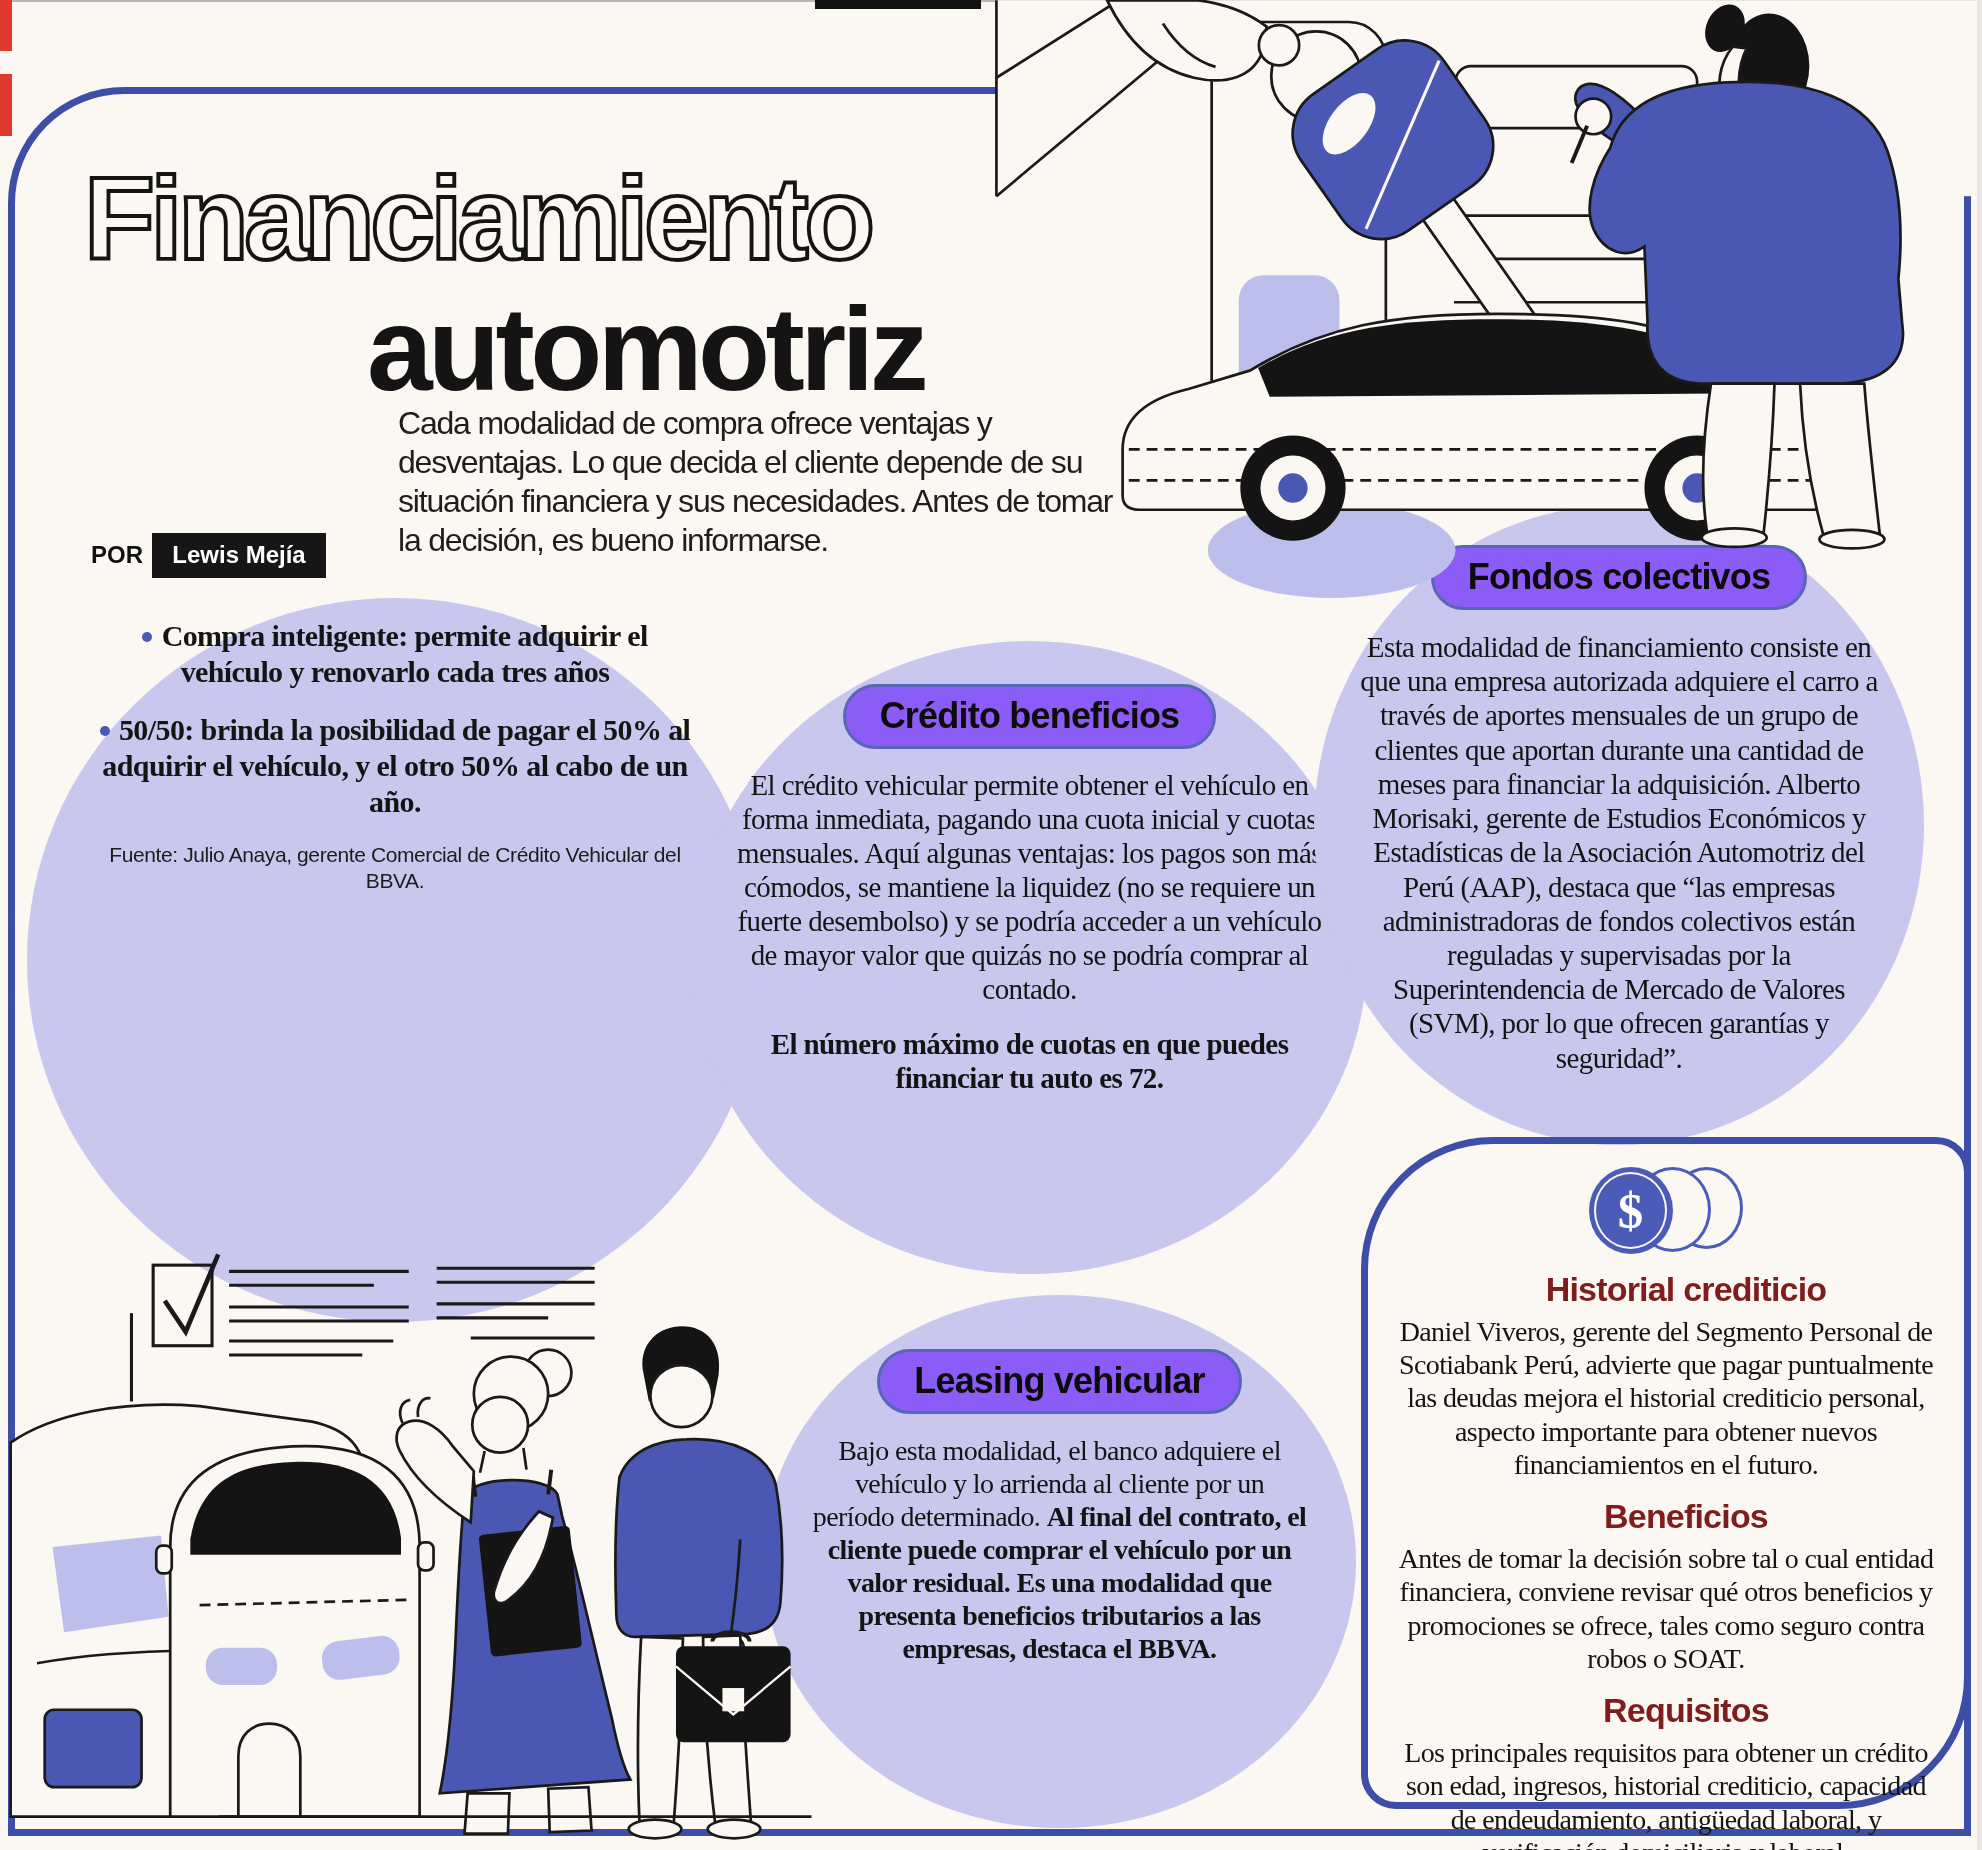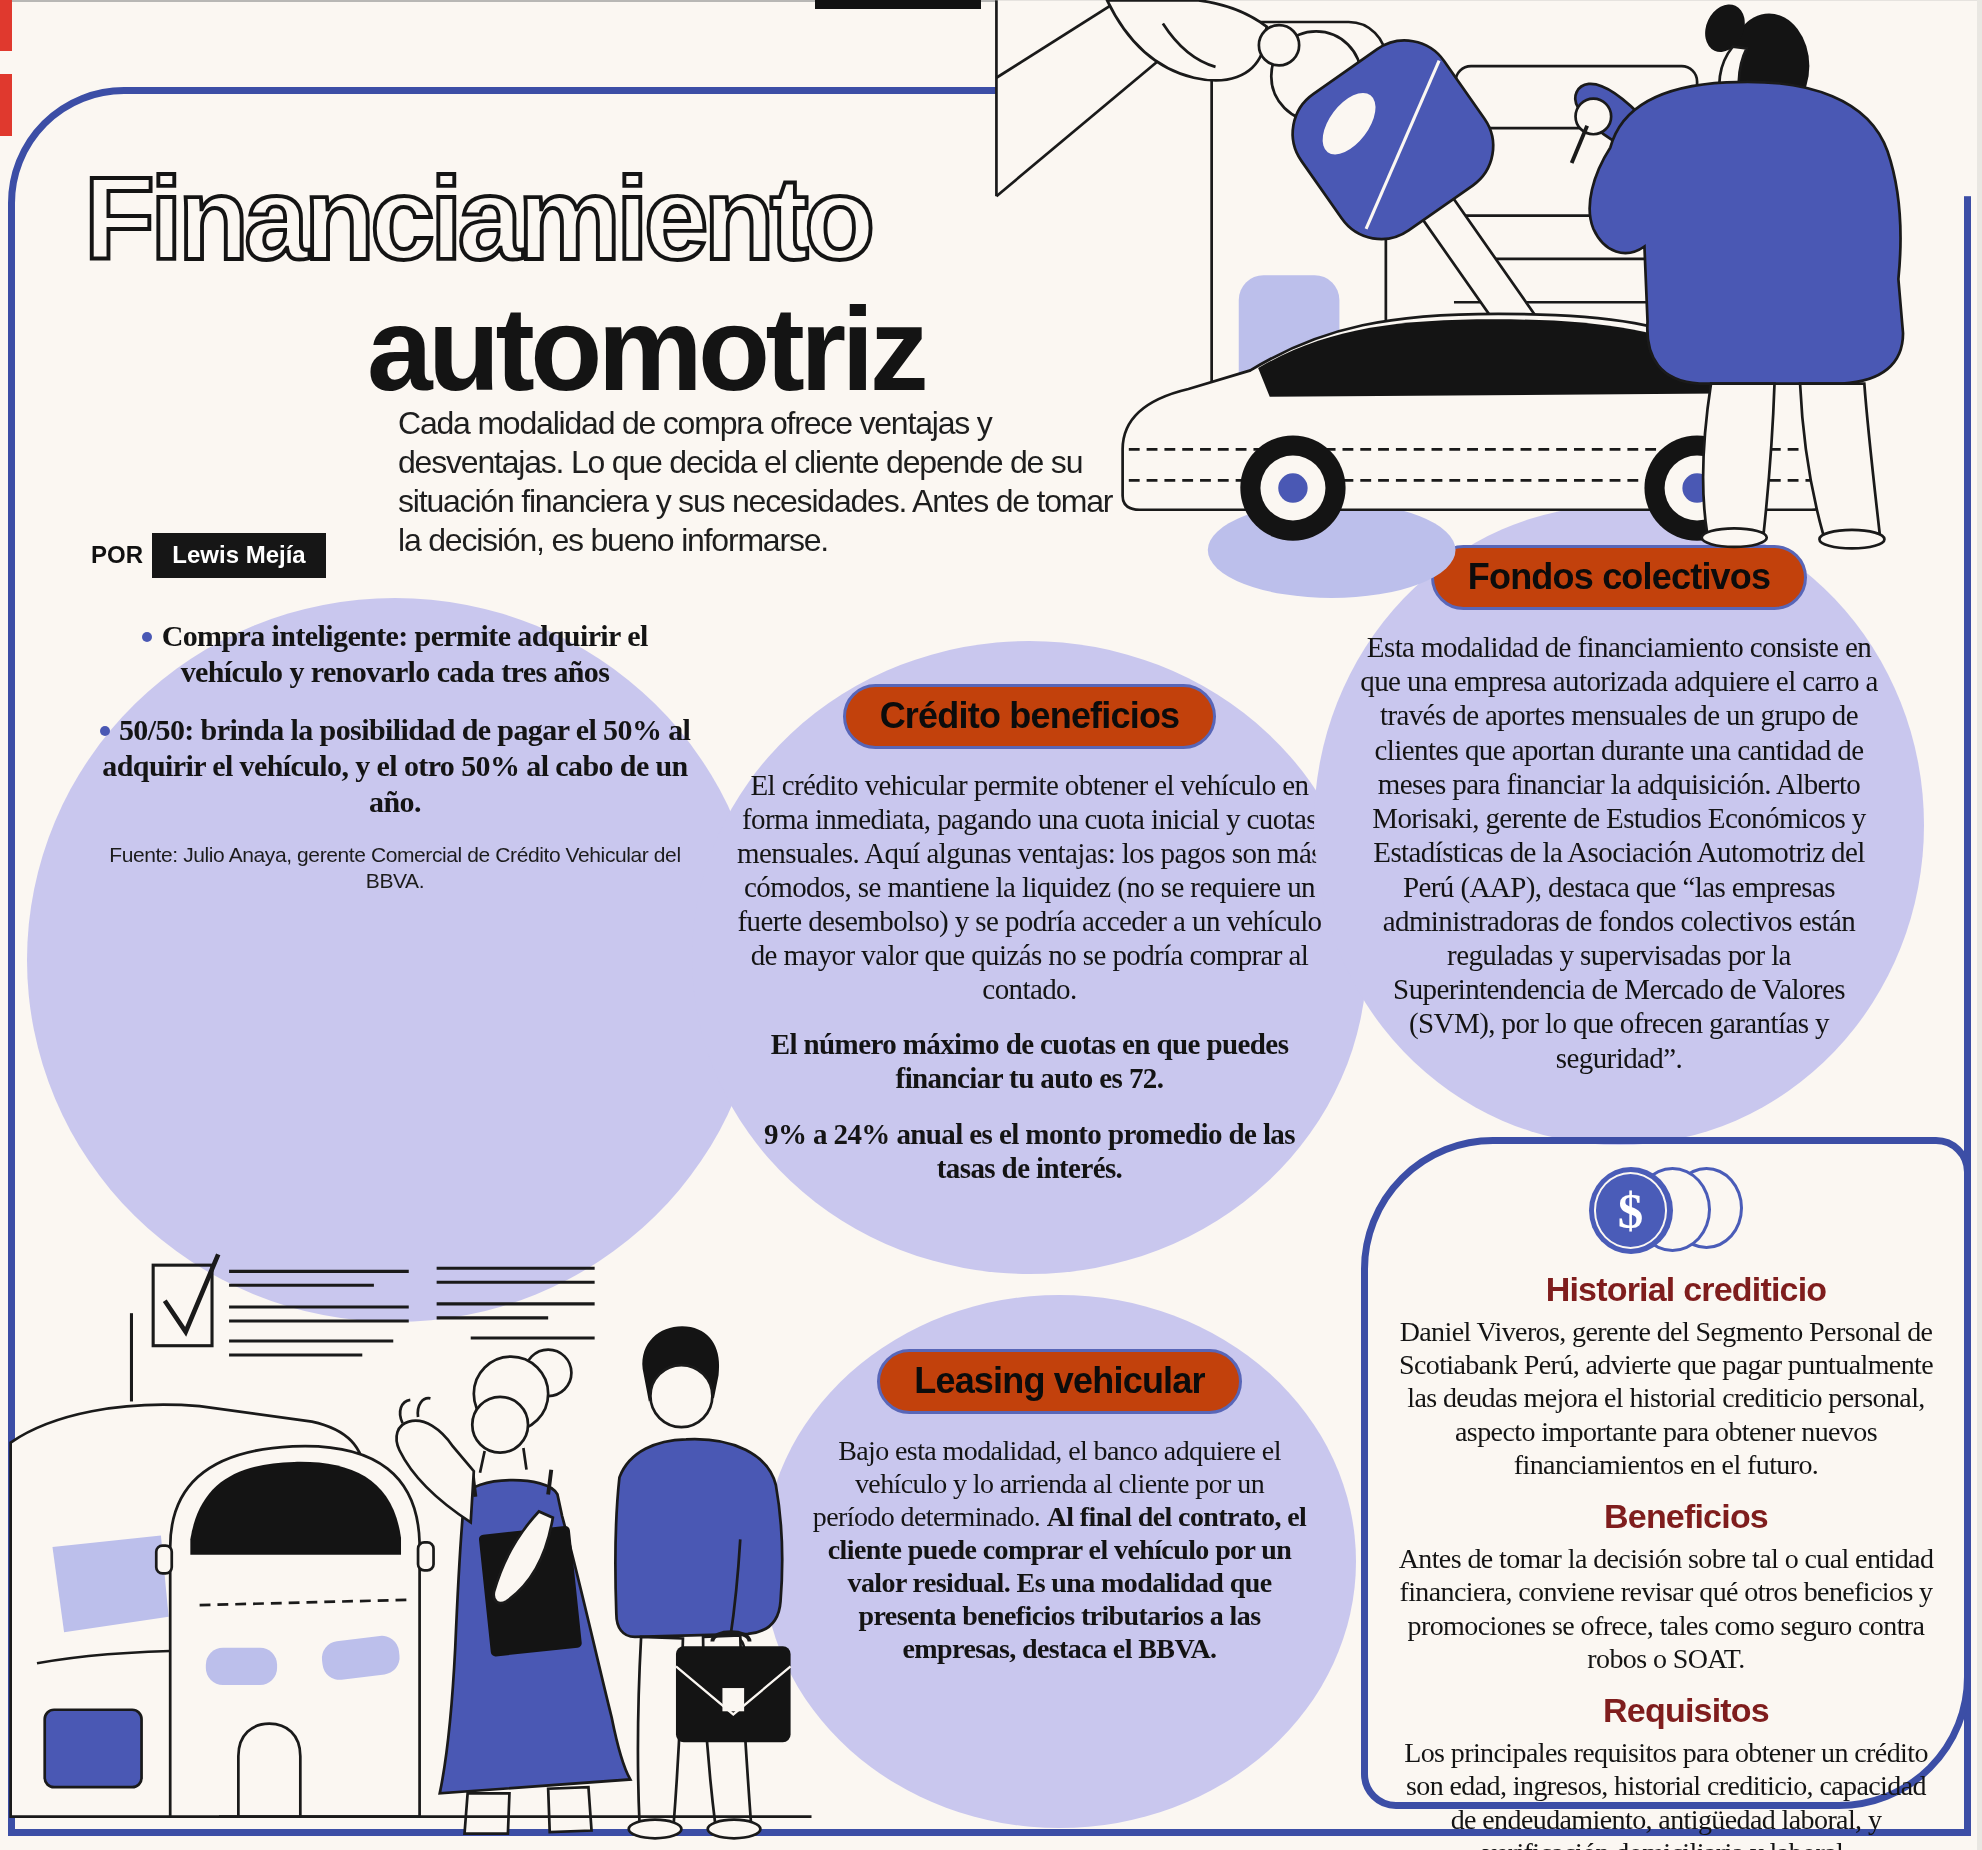--- a/index.html
+++ b/index.html
@@ -37,21 +37,21 @@
     font-size:32px;line-height:1.22;letter-spacing:-1.2px;color:#1e1e1e;font-weight:500;
   }
   .byline{position:absolute;left:91px;top:533px;z-index:2;display:flex;align-items:center;}
   .byline .por{font-size:24px;font-weight:800;color:#111;letter-spacing:0;}
   .byline .author-box{margin-left:9.3px;background:#161616;color:#fff;font-size:24px;font-weight:700;
     padding:7.7px 20px 9.3px 20px;}
 
   
   .bubble{position:absolute;background:#c9c7ee;border-radius:50%;z-index:2;text-align:center;}
   .bubble .pill{
-    display:inline-block;background:#c2410c;border:3.9px solid #5866b8;border-radius:39px;
+    display:inline-block;background:#8b5cf6;border:3.9px solid #5866b8;border-radius:39px;
     padding:7.7px 34px 9.3px 34px;font-size:36px;font-weight:800;letter-spacing:-0.8px;color:#0c0c0c;
     font-family:"Liberation Sans", sans-serif;
   }
   .bubble .body-text{
     margin:20px auto 0 auto;font-family:"Liberation Serif", serif;color:#141414;
     letter-spacing:-0.6px;
   }
   .bubble p{margin:0 0 22px 0;}
   .bold{font-weight:700;}
   .dot::before{
@@ -133,21 +133,20 @@
       <p class="bold"><span class="dot"></span><span>50/50: brinda la posibilidad de pagar el 50% al adquirir el vehículo, y el otro 50% al cabo de un año.</span></p>
       <div class="source-note">Fuente: Julio Anaya, gerente Comercial de Crédito Vehicular del BBVA.</div>
     </div>
   </div>
 
   <div class="bubble" id="bubble-credito">
     <div class="pill">Crédito beneficios</div>
     <div class="body-text">
       <p>El crédito vehicular permite obtener el vehículo en forma inmediata, pagando una cuota inicial y cuotas mensuales. Aquí algunas ventajas: los pagos son más cómodos, se mantiene la liquidez (no se requiere un fuerte desembolso) y se podría acceder a un vehículo de mayor valor que quizás no se podría comprar al contado.</p>
       <p class="bold">El número máximo de cuotas en que puedes financiar tu auto es 72.</p>
-      <p class="bold">9% a 24% anual es el monto promedio de las tasas de interés.</p>
     </div>
   </div>
 
   <div class="bubble" id="bubble-fondos">
     <div class="pill">Fondos colectivos</div>
     <div class="body-text">
       <p>Esta modalidad de financiamiento consiste en que una empresa autorizada adquiere el carro a través de aportes mensuales de un grupo de clientes que aportan durante una cantidad de meses para financiar la adquisición. Alberto Morisaki, gerente de Estudios Económicos y Estadísticas de la Asociación Automotriz del Perú (AAP), destaca que “las empresas administradoras de fondos colectivos están reguladas y supervisadas por la Superintendencia de Mercado de Valores (SVM), por lo que ofrecen garantías y seguridad”.</p>
     </div>
   </div>
 

